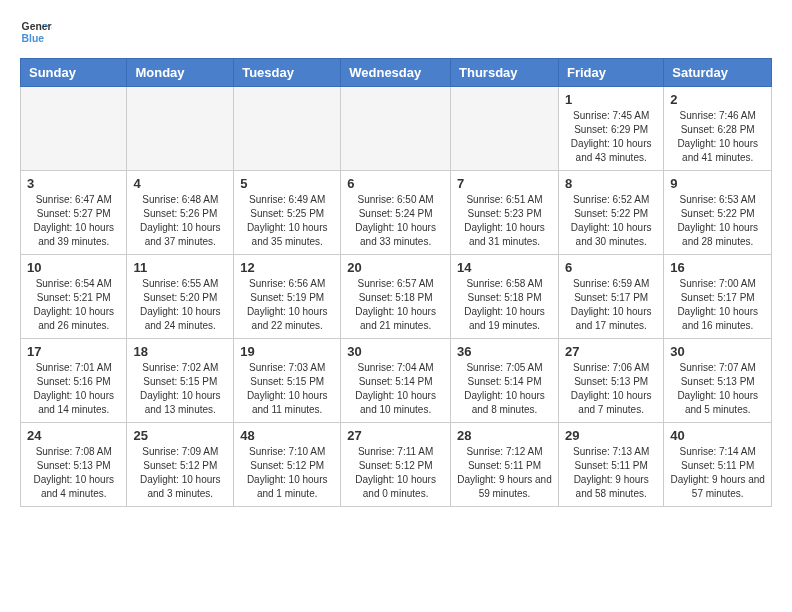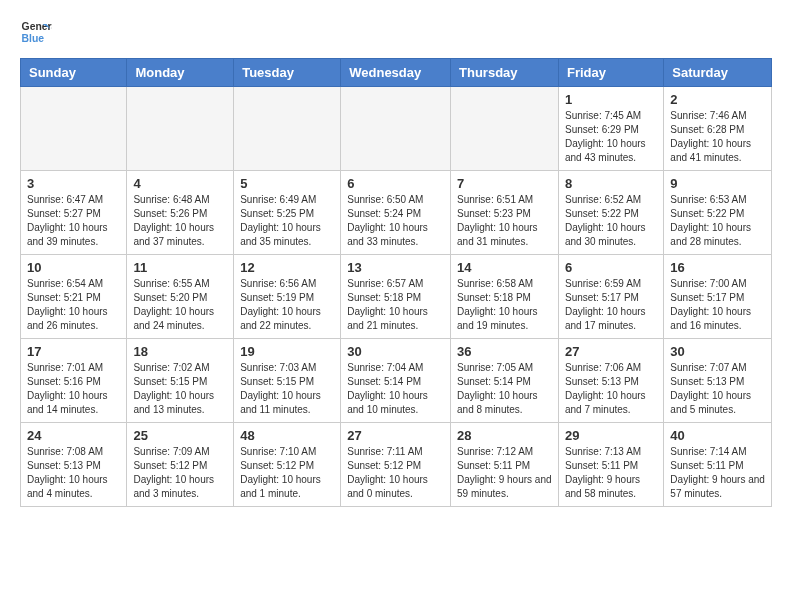--- a/index.html
+++ b/index.html
@@ -76,20 +76,21 @@
     .day-num {
       font-size: 13px;
       font-weight: bold;
       display: block;
       margin-bottom: 2px;
     }
     .day-info {
       font-size: 10px;
       color: #333;
       line-height: 1.4;
+      text-align: center;
     }
   </style>
 </head>
 <body>
 
 <div class="page">
   <div class="header">
     <div class="logo">
       <svg class="logo-icon" viewBox="0 0 40 40">
         <text x="2" y="18" font-size="13" font-weight="bold" fill="#333" font-family="Arial">General</text>
@@ -168,21 +169,21 @@
           </td>
           <td>
             <span class="day-num">11</span>
             <div class="day-info">Sunrise: 6:55 AM<br>Sunset: 5:20 PM<br>Daylight: 10 hours and 24 minutes.</div>
           </td>
           <td>
             <span class="day-num">12</span>
             <div class="day-info">Sunrise: 6:56 AM<br>Sunset: 5:19 PM<br>Daylight: 10 hours and 22 minutes.</div>
           </td>
           <td>
-            <span class="day-num">13</span>
+            <span class="day-num">20</span>
             <div class="day-info">Sunrise: 6:57 AM<br>Sunset: 5:18 PM<br>Daylight: 10 hours and 21 minutes.</div>
           </td>
           <td>
             <span class="day-num">14</span>
             <div class="day-info">Sunrise: 6:58 AM<br>Sunset: 5:18 PM<br>Daylight: 10 hours and 19 minutes.</div>
           </td>
           <td>
             <span class="day-num">6</span>
             <div class="day-info">Sunrise: 6:59 AM<br>Sunset: 5:17 PM<br>Daylight: 10 hours and 17 minutes.</div>
           </td>

